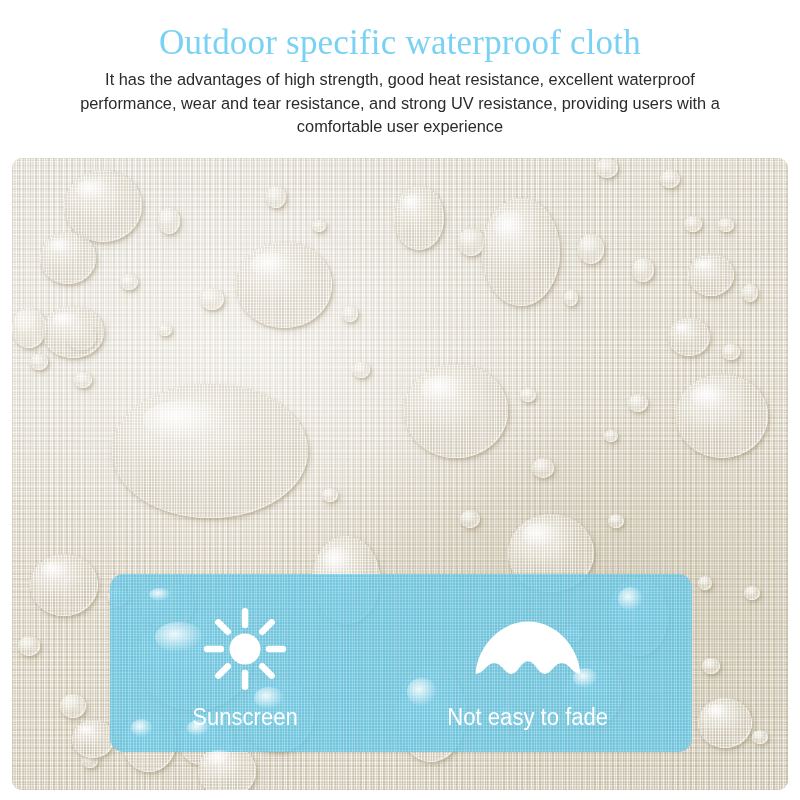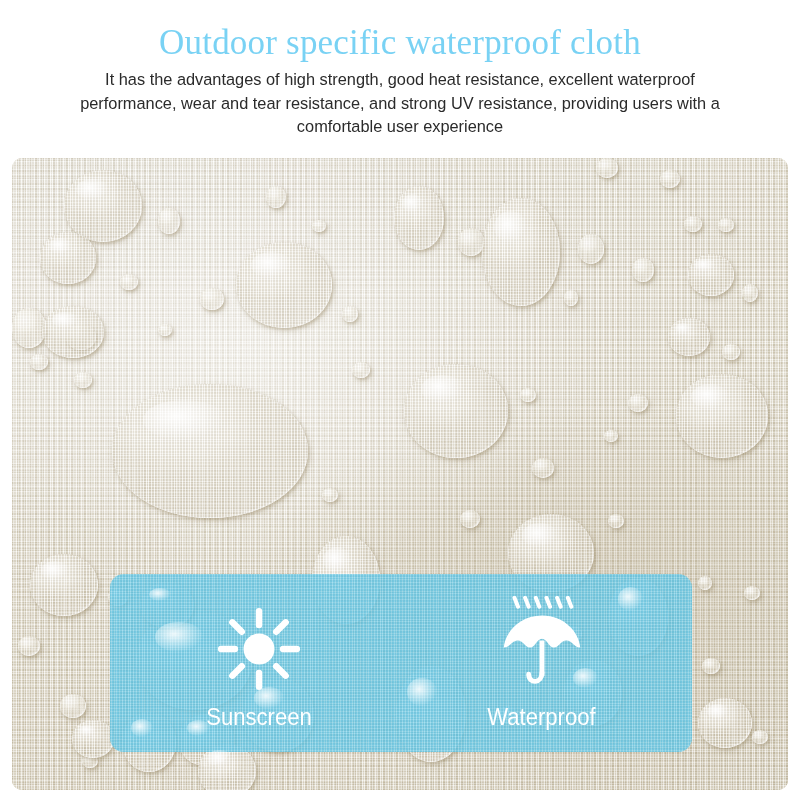--- a/index.html
+++ b/index.html
@@ -322,43 +322,33 @@
               <line x1="78" y1="50" x2="94" y2="50"></line>
               <line x1="19" y1="19" x2="30" y2="30"></line>
               <line x1="70" y1="70" x2="81" y2="81"></line>
               <line x1="81" y1="19" x2="70" y2="30"></line>
               <line x1="30" y1="70" x2="19" y2="81"></line>
             </g>
           </svg>
           <div class="badge-label">Sunscreen</div>
         </div>
 
+
         <div class="badge">
-          <svg class="badge-icon" width="90" height="96" viewBox="0 0 100 108" fill="#ffffff">
-            <g stroke="#ffffff" stroke-width="4.5" stroke-linecap="round">
-              <line x1="23" y1="12" x2="19" y2="2"></line>
-              <line x1="35" y1="12" x2="31" y2="2"></line>
-              <line x1="47" y1="12" x2="43" y2="2"></line>
-              <line x1="59" y1="12" x2="55" y2="2"></line>
-              <line x1="71" y1="12" x2="67" y2="2"></line>
-              <line x1="83" y1="12" x2="79" y2="2"></line>
-            </g>
-            <path d="M50 22
-                     C 24 22, 8 42, 7 58
-                     C 14 58, 16 50, 22.5 50
-                     C 29 50, 31 58, 36.5 58
-                     C 42.5 58, 44 48, 50 48
-                     C 56 48, 57.5 58, 63.5 58
-                     C 69 58, 71 50, 77.5 50
-                     C 84 50, 86 58, 93 58
-                     C 92 42, 76 22, 50 22 Z"></path>
-            <path d="M50 50 L50 90" stroke="#ffffff" stroke-width="5.5" fill="none"></path>
-            <path d="M50 86 C 50 99, 35 99, 35 88" stroke="#ffffff" stroke-width="5.5" fill="none" stroke-linecap="round"></path>
+          <svg class="badge-icon" width="112" height="74" viewBox="0 0 124 82" fill="#ffffff">
+            <path d="M62 4
+                     C 28 4, 5 36, 4 62
+                     C 13 62, 16 50, 24.5 50
+                     C 33 50, 36 62, 43.5 62
+                     C 51 62, 54 48, 62 48
+                     C 70 48, 73 62, 80.5 62
+                     C 88 62, 91 50, 99.5 50
+                     C 108 50, 111 62, 120 62
+                     C 119 36, 96 4, 62 4 Z"></path>
           </svg>
-          <div class="badge-label">Waterproof</div>
+          <div class="badge-label">Not easy to fade</div>
         </div>
-
 
       </div>
     </div>
   </div>
 
 </div>
 
 </body></html>

